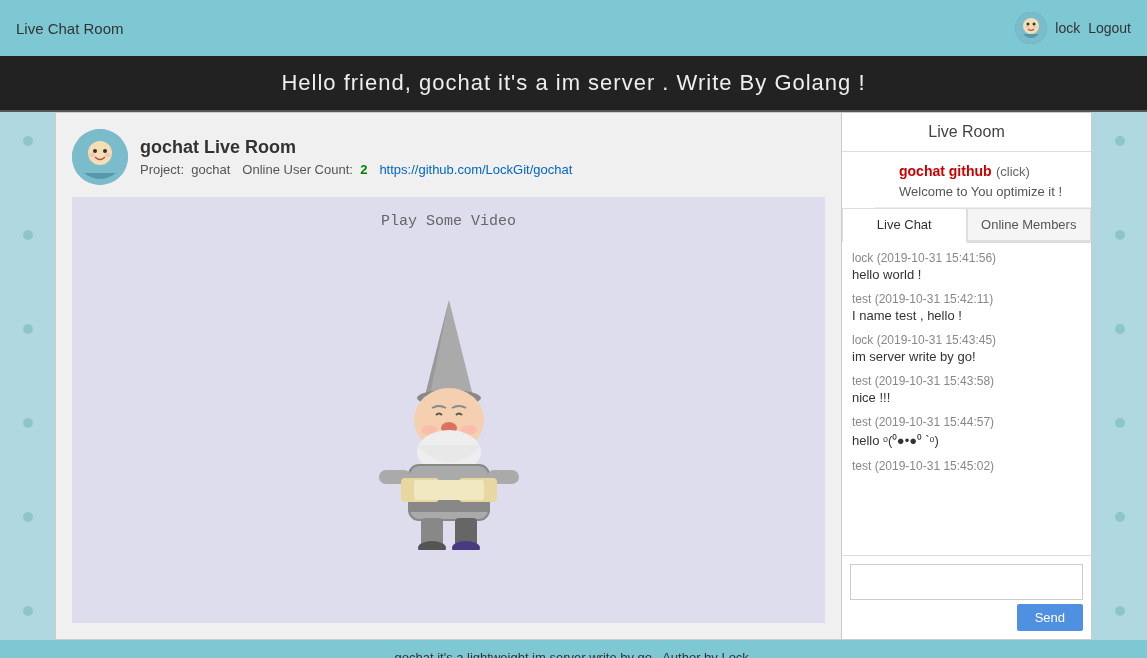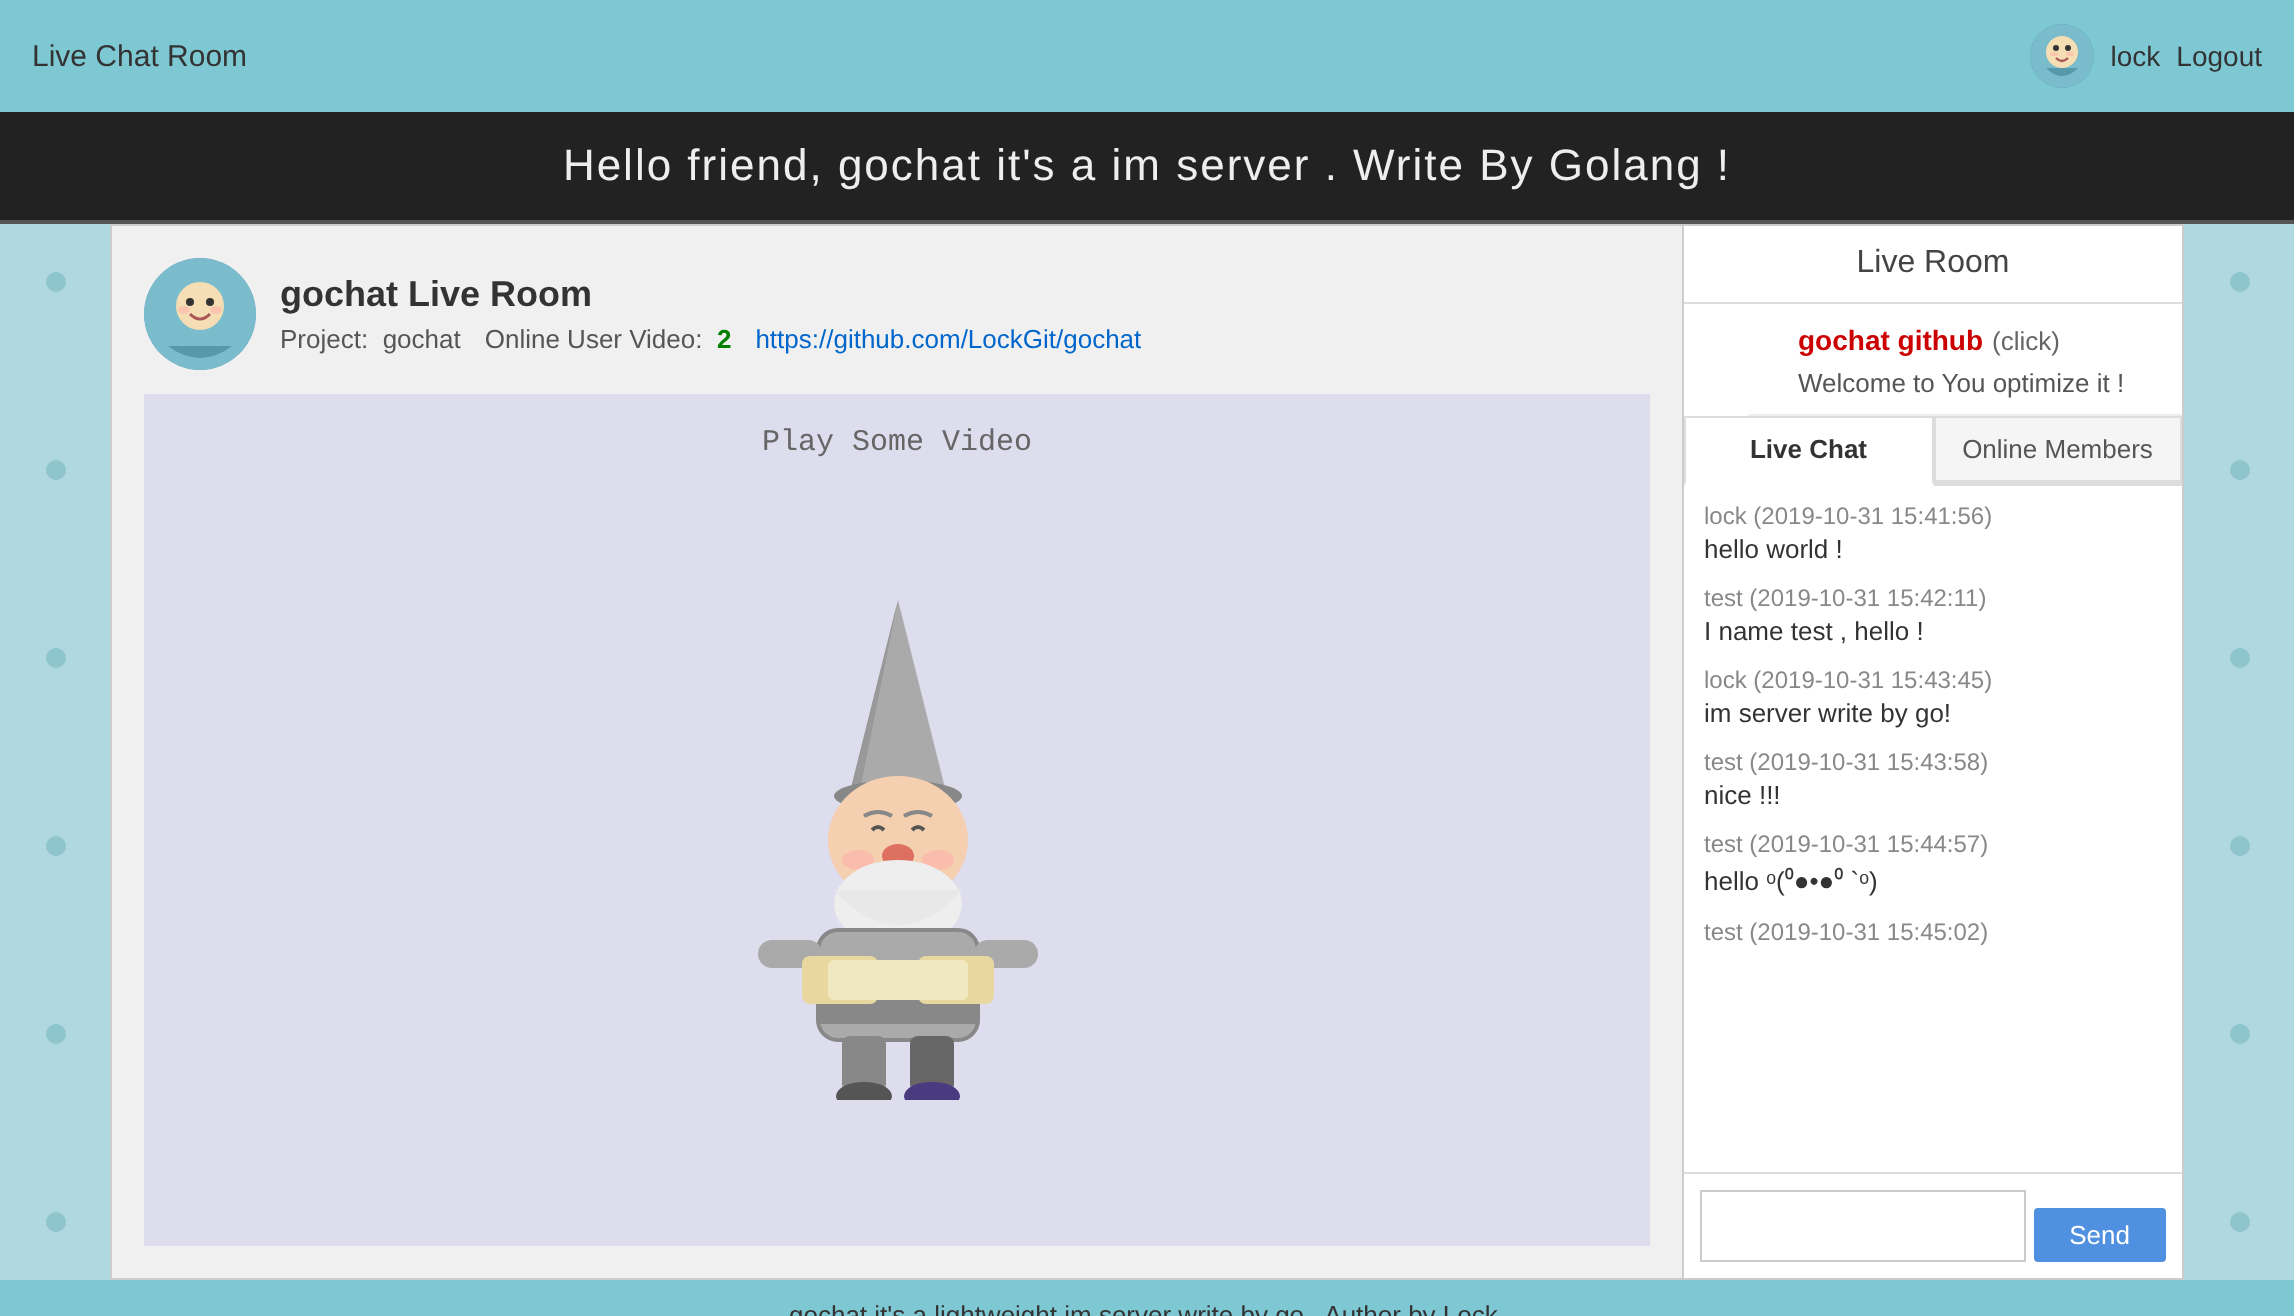--- a/index.html
+++ b/index.html
@@ -206,21 +206,21 @@
       text-align: center;
       font-size: 13px;
       cursor: pointer;
       background: #f5f5f5;
       color: #555;
       border: 1px solid #ddd;
     }
     .chat-tab.active {
       background: #fff;
       color: #333;
-      font-weight: bold;
+      font-weight: normal;
       border-bottom: 2px solid #fff;
       margin-bottom: -2px;
     }
 
     
     .chat-messages {
       flex: 1;
       overflow-y: auto;
       padding: 8px 10px;
       display: flex;
@@ -237,21 +237,21 @@
     }
     .chat-message .text {
       color: #333;
     }
 
     
     .chat-input-area {
       padding: 8px;
       border-top: 1px solid #ddd;
       display: flex;
-      flex-direction: row;
+      flex-direction: column;
       gap: 4px;
     }
     .chat-input {
       width: 100%;
       height: 36px;
       border: 1px solid #ccc;
       padding: 4px 8px;
       font-size: 13px;
       outline: none;
     }
@@ -349,21 +349,21 @@
         </svg>
       </div>
       <div class="room-info">
         <h2>gochat Live Room</h2>
         <div class="room-meta">
           <span>
             <span>Project:</span>
             &nbsp;<span>gochat</span>
           </span>
           <span>
-            <span>Online User Video:</span>
+            <span>Online User Count:</span>
             &nbsp;<span class="count-num">2</span>
           </span>
           <a href="#" style="color:#0066cc;text-decoration:none;font-size:13px;">https://github.com/LockGit/gochat</a>
         </div>
       </div>
     </div>
 
     <div class="video-area">
       <span class="play-label">Play Some Video</span>
 

